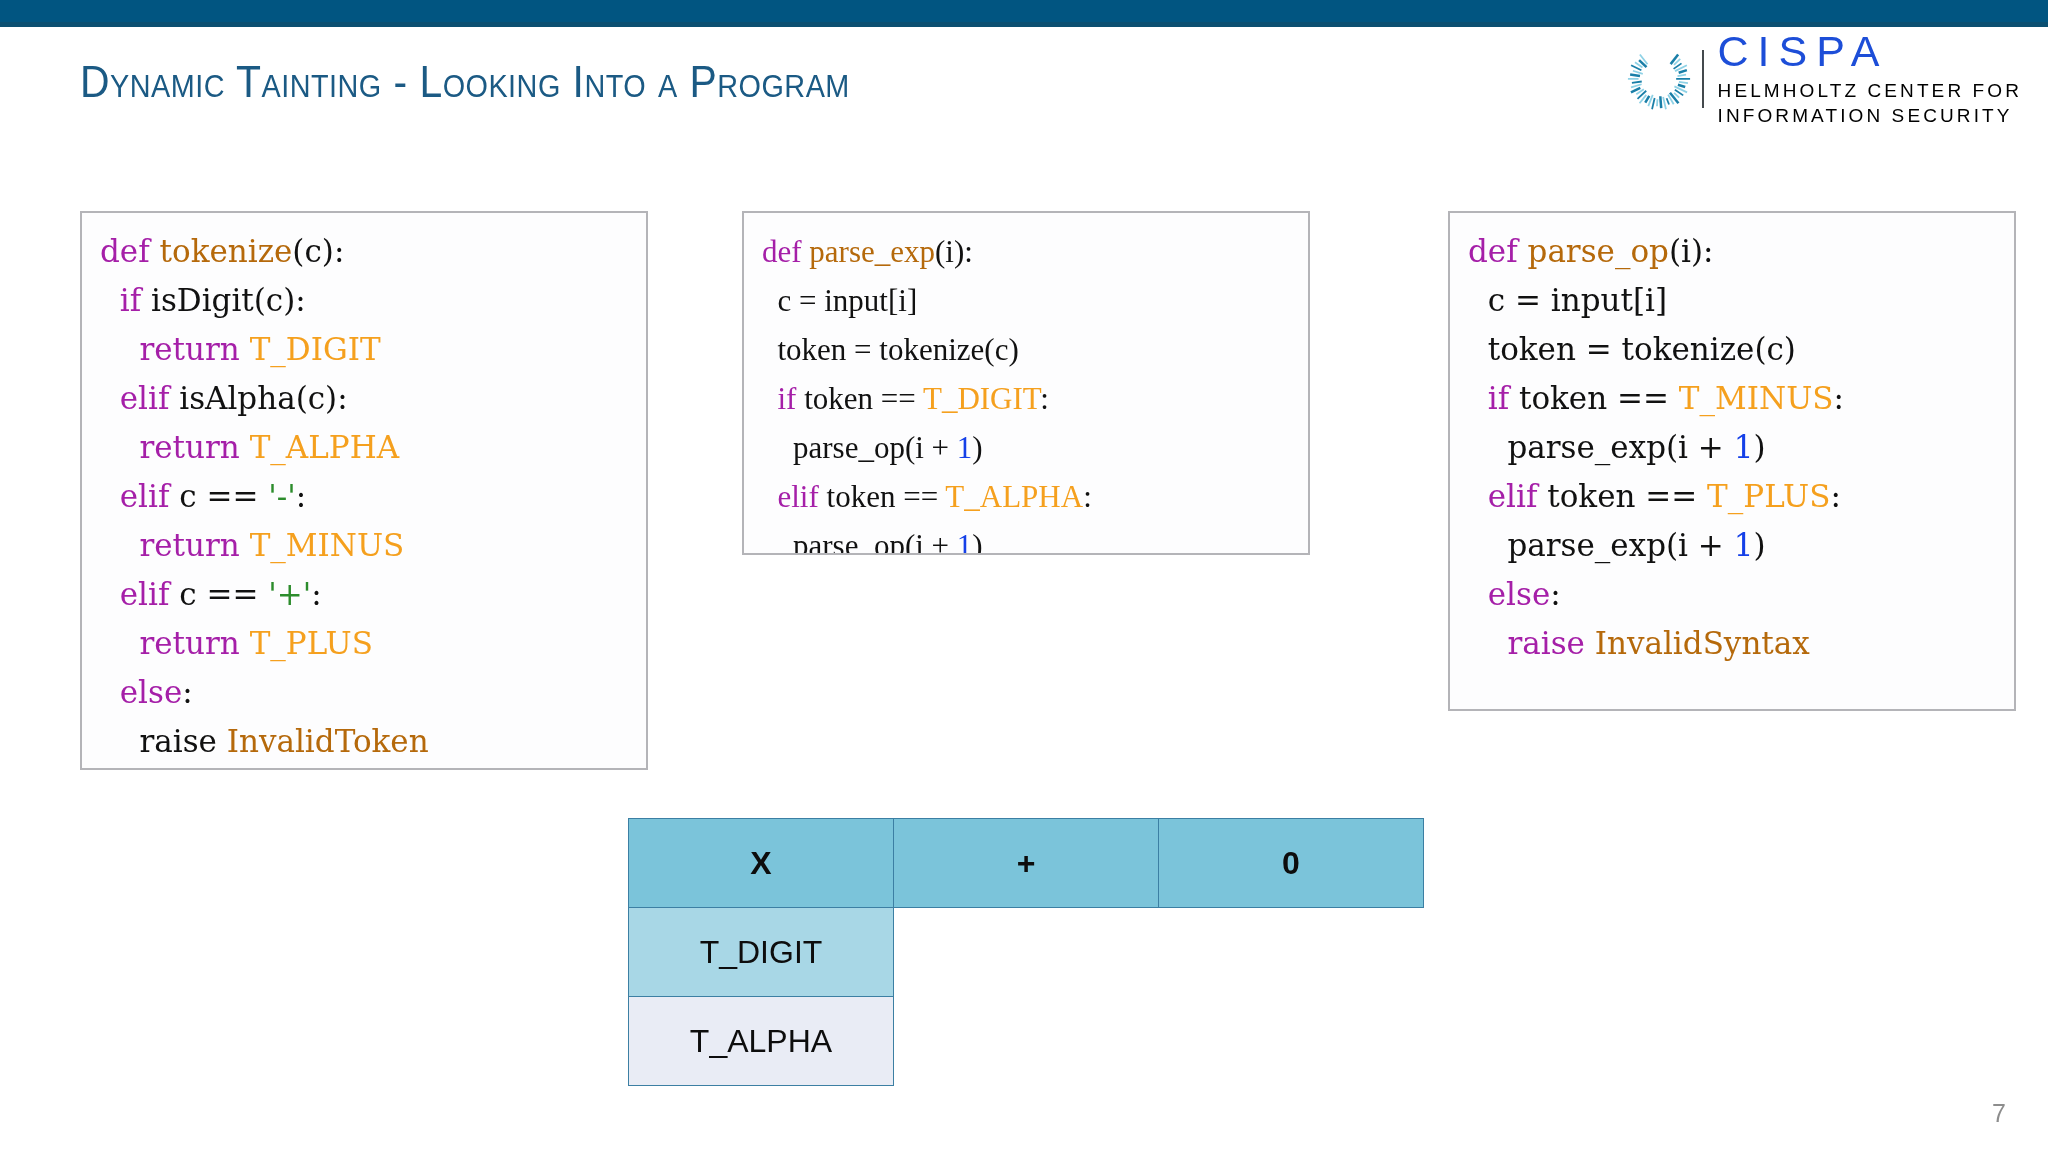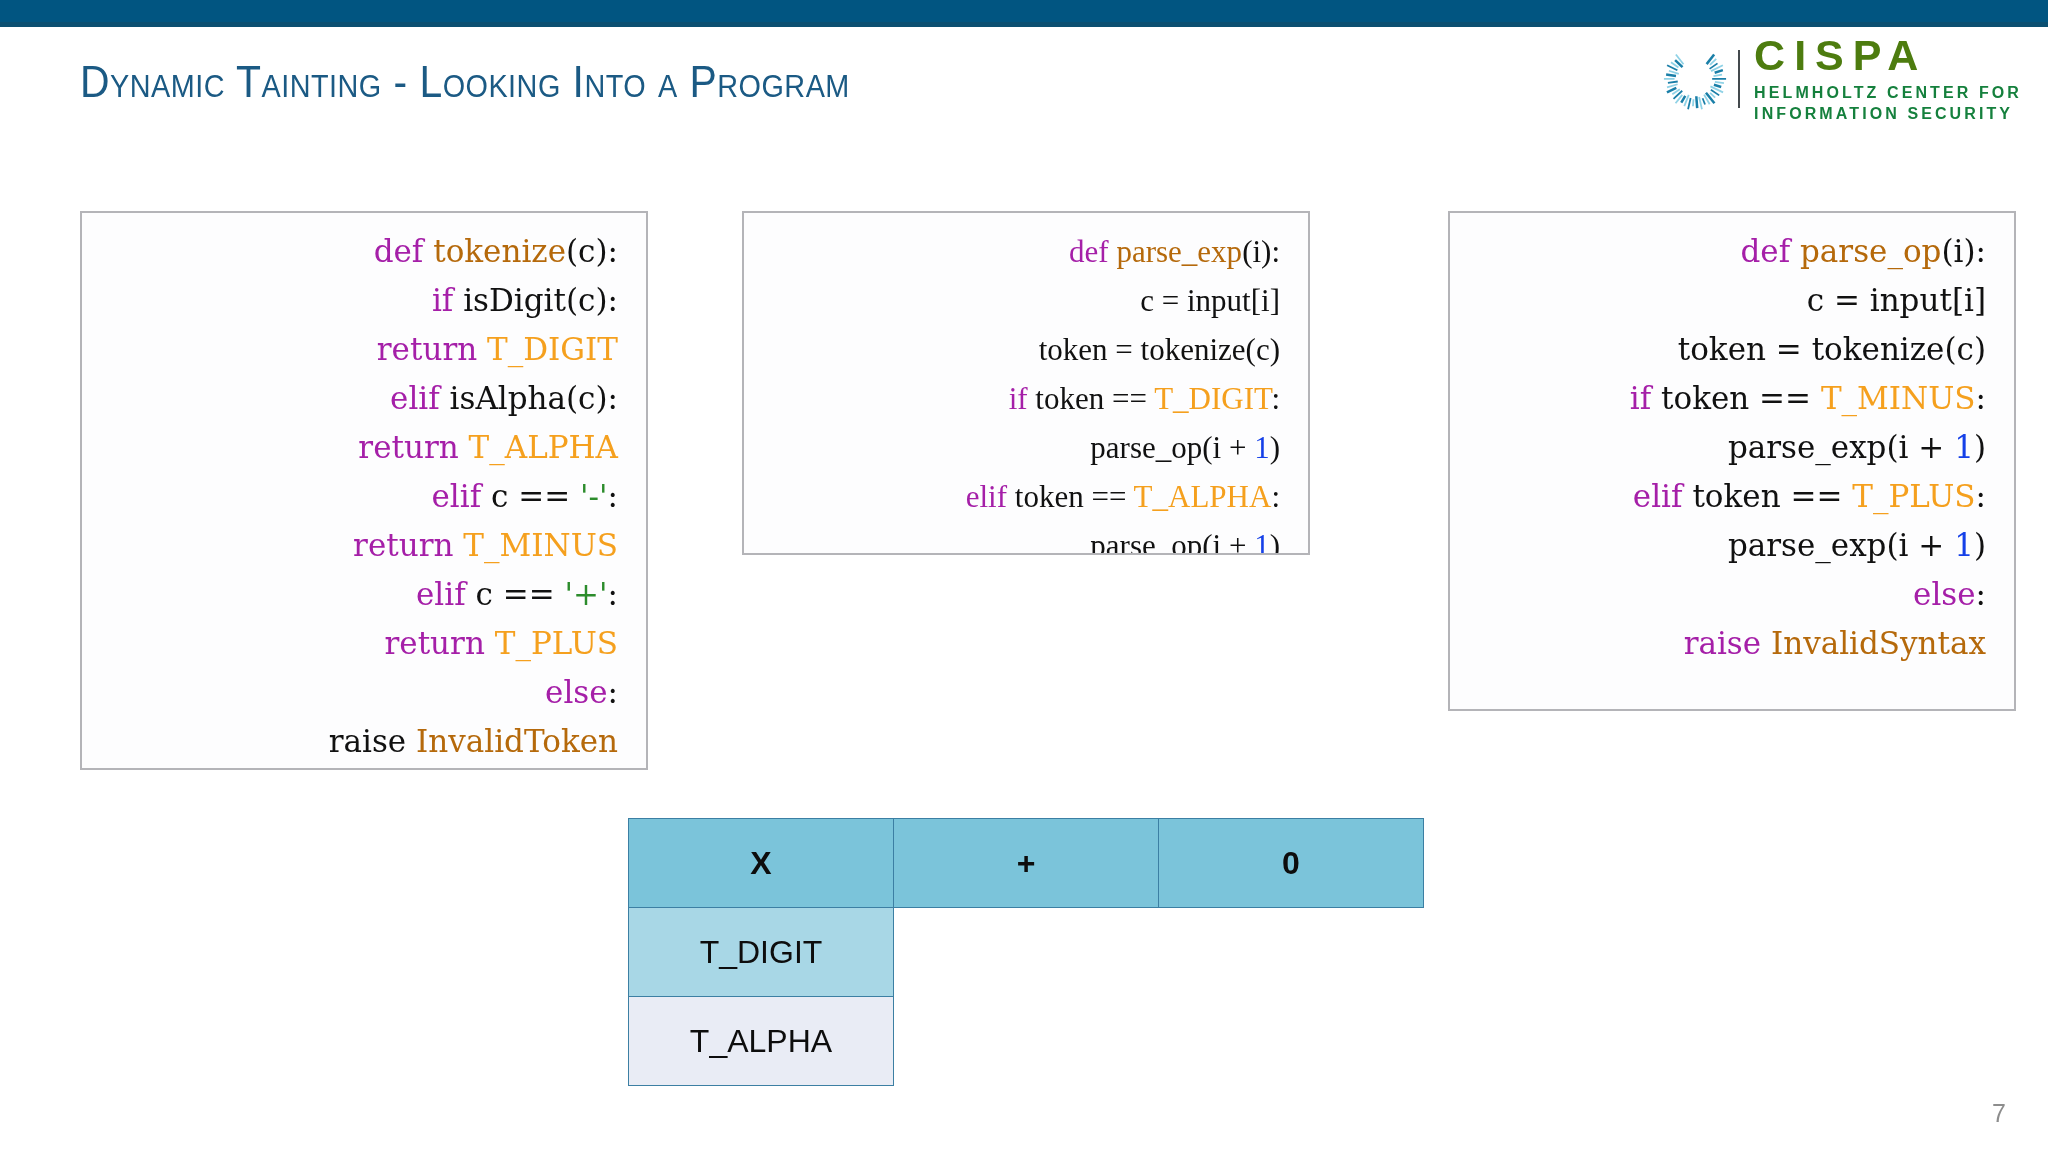--- a/index.html
+++ b/index.html
@@ -65,49 +65,48 @@
   #logo-divider {
     width: 2px;
     height: 58px;
     background: #444a4d;
     margin: 0 14px 0 6px;
   }
   #logo-text { line-height: 1; }
   #logo-title {
     font-family: "Liberation Sans", sans-serif;
     font-size: 43px;
-    font-weight: 700;
-    color: #4d7c0f;
+    font-weight: 400;
+    color: #1d4ed8;
     letter-spacing: 9px;
     line-height: 1;
   }
   #logo-sub1, #logo-sub2 {
     font-family: "Liberation Sans", sans-serif;
-    font-size: 16px;
-    font-weight: 700;
-    color: #15803d;
+    font-size: 19px;
+    font-weight: 400;
+    color: #000000;
     letter-spacing: 3.1px;
     line-height: 1.28;
   }
   #logo-sub1 { margin-top: 6px; }
 
   
   .code-block {
     position: absolute;
     background: #fdfdfe;
     border: 2px solid #b4b4b8;
     box-sizing: border-box;
     font-family: "DejaVu Serif", "Liberation Serif", serif;
     font-size: 31px;
     line-height: 49px;
     white-space: pre;
     color: #111111;
     padding: 14px 28px 18px 18px;
     overflow: hidden;
-    text-align: right;
   }
   #code-block-tokenize { left: 80px;   top: 211px; width: 568px; height: 559px; }
   #code-block-parse-exp { left: 742px;  top: 211px; width: 568px; height: 344px; font-family: Liberation Serif, serif; }
   #code-block-parse-op { left: 1448px; top: 211px; width: 568px; height: 500px; }
 
   .code-line { display: block; height: 49px; }
 
   .tk-kw      { color: #a51fa8; }   
   .tk-fn      { color: #b5690b; }   
   .tk-const   { color: #f5a01e; }   

